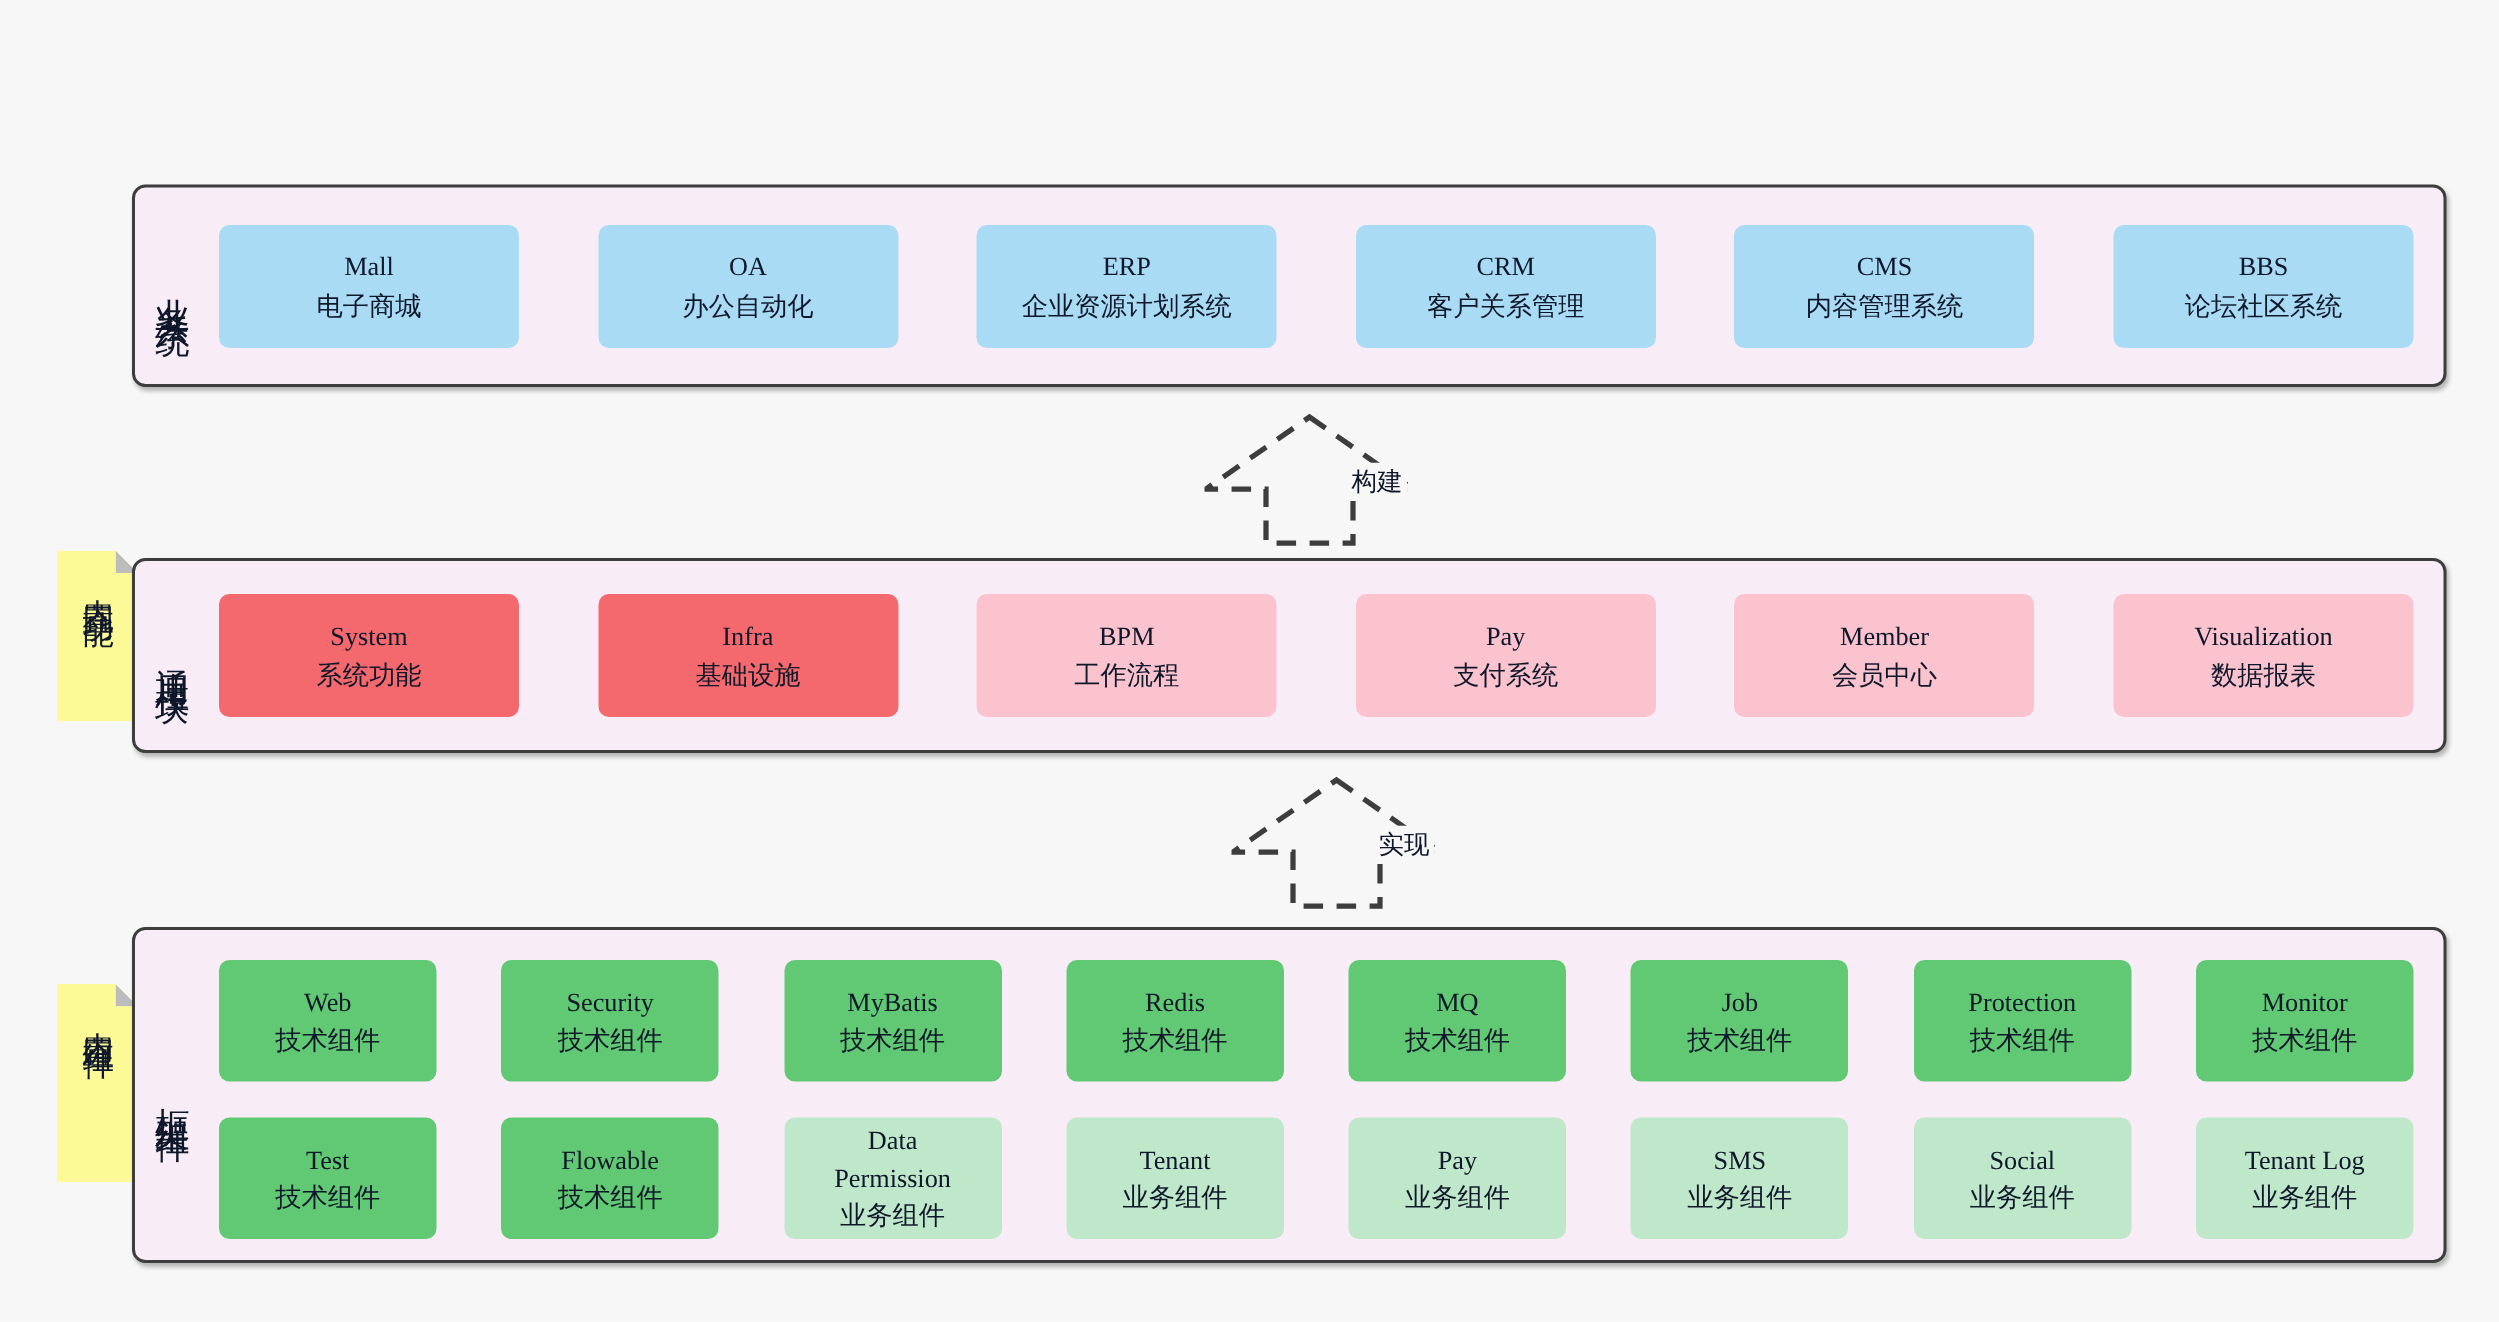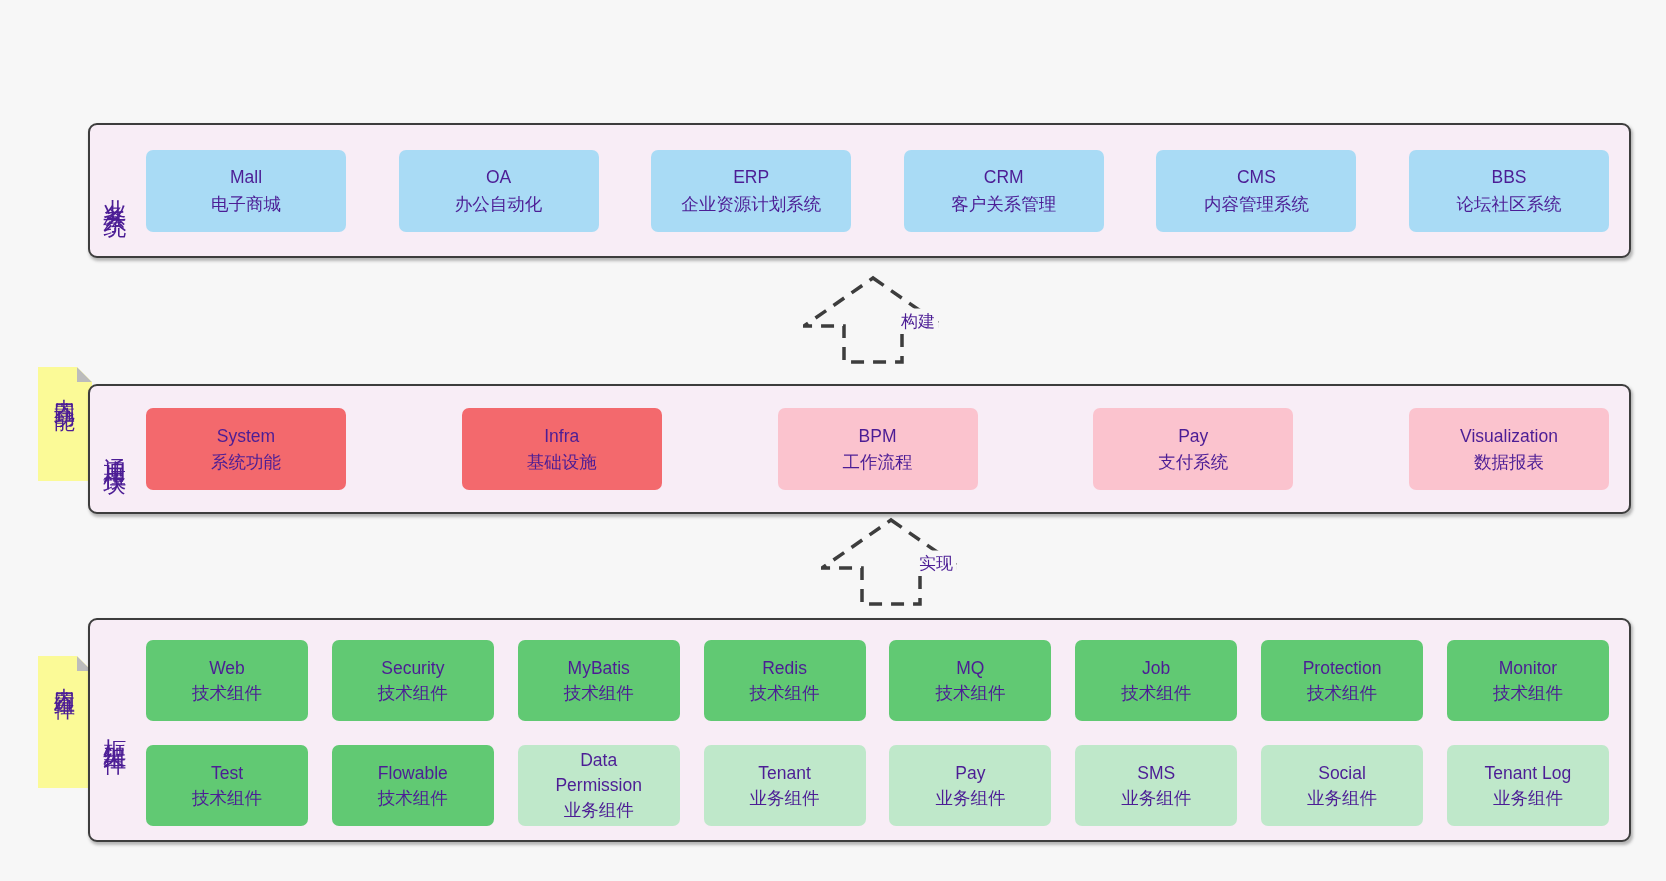--- a/index.html
+++ b/index.html
@@ -1,48 +1,48 @@
 <!DOCTYPE html>
 <html><head>
 <meta charset="utf-8">
 <style>
   html,body{margin:0;padding:0;}
   .canvas{
     position:relative;width:1666px;height:881px;background:#f7f7f7;
-    font-family:Liberation Sans, sans-serif;color:#4c1d95;
+    font-family:Liberation Serif, serif;color:#0f172a;
     overflow:hidden;
   }
   .layer{
     position:absolute;left:88px;width:1543px;box-sizing:border-box;
     background:#f8edf6;border:2px solid #3d3d3d;border-radius:9px;
     box-shadow:1.5px 2.5px 3px rgba(60,60,60,.35);
     z-index:2;
   }
   .layer-business{top:123px;height:135px;}
-  .layer-modules{top:384px;height:130px;}
+  .layer-modules{top:372px;height:130px;}
   .layer-components{top:618px;height:224px;}
   .side-label{
     position:absolute;left:12px;top:50%;transform:translateY(-50%);
     writing-mode:vertical-rl;text-orientation:upright;
     font-size:23px;letter-spacing:5px;line-height:1.1;white-space:nowrap;
   }
   .box-row{
     position:absolute;left:56px;right:20px;
     display:flex;justify-content:space-between;align-items:center;
   }
   .row-center{top:50%;transform:translateY(-50%);}
   .row-c1{top:20px;}
   .row-c2{top:125px;align-items:flex-end;}
   .box{
     box-sizing:border-box;border-radius:7px;
     display:flex;flex-direction:column;justify-content:center;align-items:center;
     text-align:center;font-size:17.5px;line-height:1.5;
   }
   .row-6 .box{width:200px;height:82px;}
-  .row-8 .box{width:162px;height:81px;line-height:1.42;}
+  .row-8 .box{width:145px;height:81px;line-height:1.42;}
   .row-8 .box .box-name{max-width:112px;}
   .blue{background:#a9dbf5;}
   .red{background:#f3696d;}
   .pink{background:#fbc3ce;}
   .green{background:#61c973;}
   .lightgreen{background:#bfe8ca;}
   .note{
     position:absolute;left:38px;width:54px;background:#fbfa97;z-index:1;
     clip-path:polygon(0 0, calc(100% - 15px) 0, 100% 15px, 100% 100%, 0 100%);
   }
@@ -126,20 +126,24 @@
       </div>
       <div class="box pink">
         <div class="box-name">BPM</div>
         <div class="box-desc">工作流程</div>
       </div>
       <div class="box pink">
         <div class="box-name">Pay</div>
         <div class="box-desc">支付系统</div>
       </div>
       <div class="box pink">
+        <div class="box-name">Member</div>
+        <div class="box-desc">会员中心</div>
+      </div>
+      <div class="box pink">
         <div class="box-name">Visualization</div>
         <div class="box-desc">数据报表</div>
       </div>
     </div>
   </section>
 
   <div class="arrow arrow-implement">
     <svg width="140" height="90" viewBox="0 0 140 90">
       <polygon points="70,3 139,51 99,51 99,87 41,87 41,51 1,51" fill="none" stroke="#3d3d3d" stroke-width="3.5" stroke-dasharray="13 9"></polygon>
     </svg>

